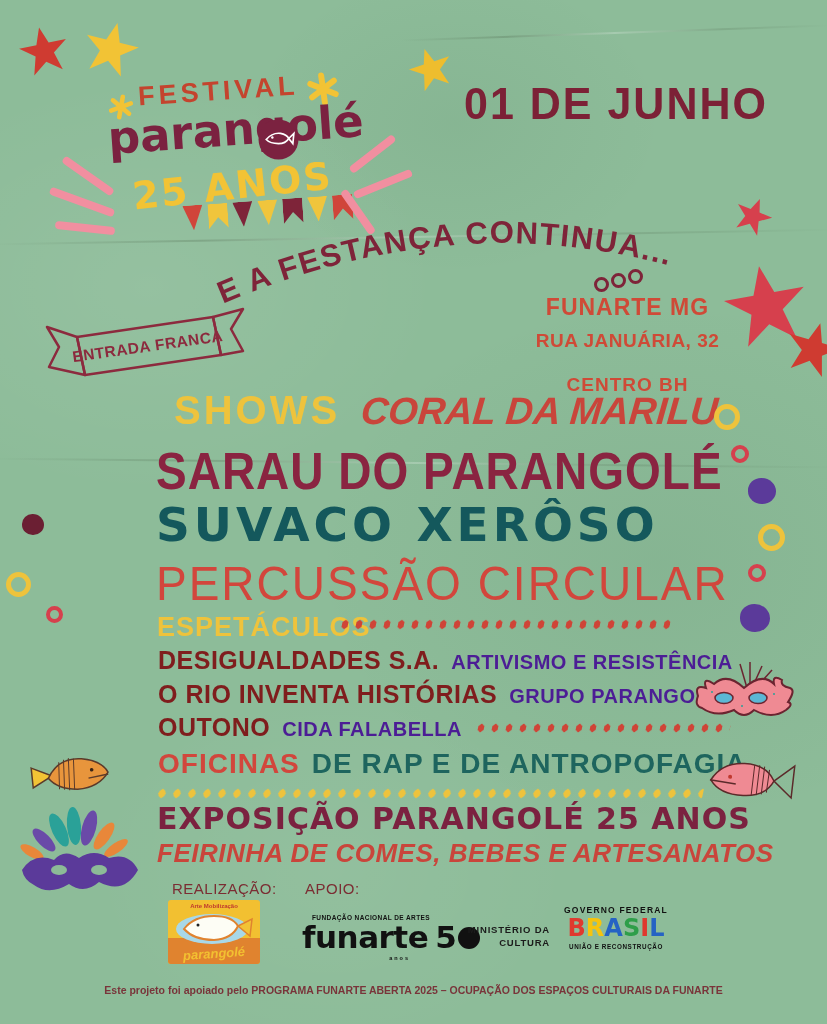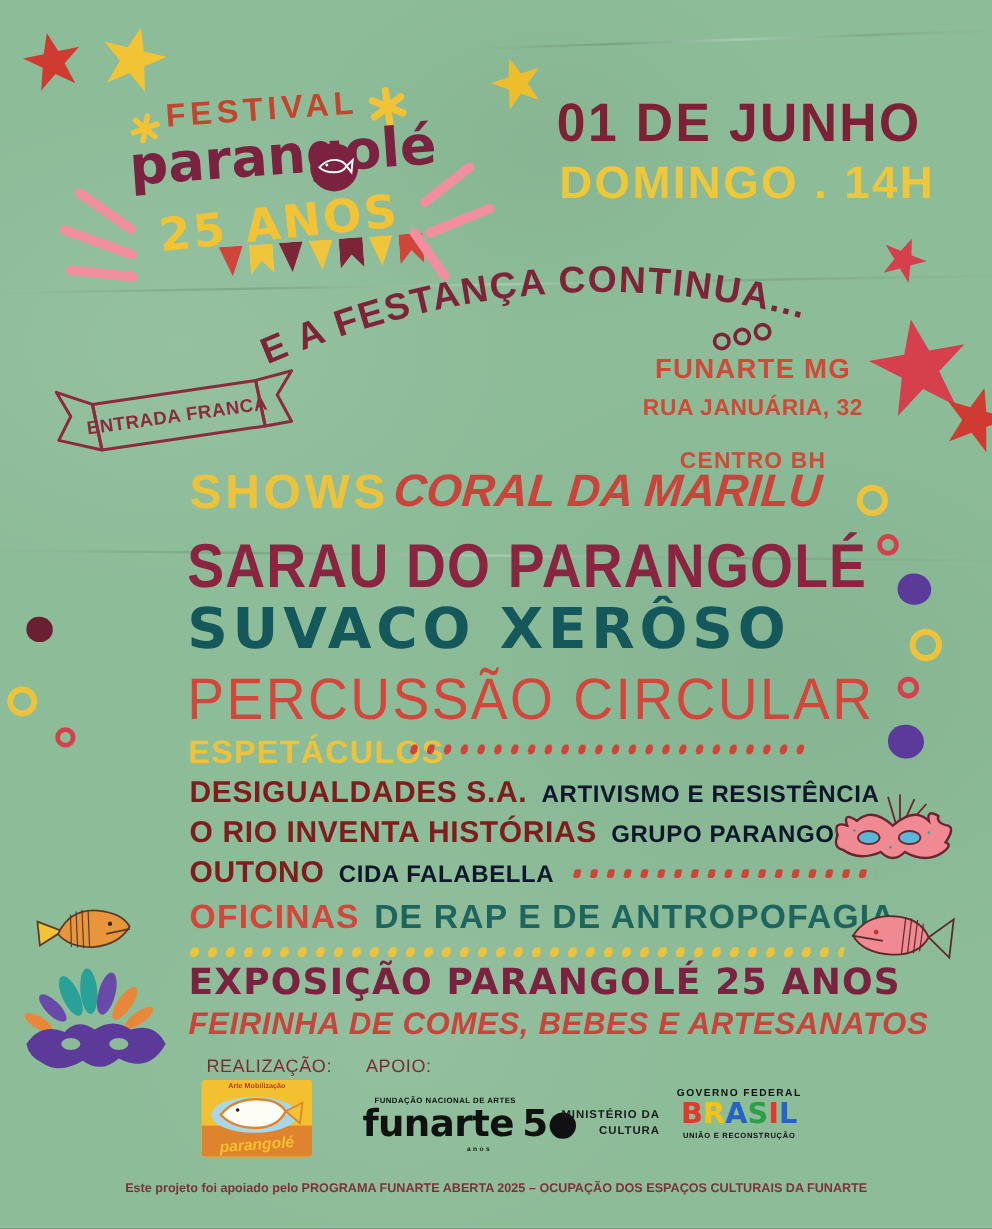--- a/index.html
+++ b/index.html
@@ -33,38 +33,38 @@
   .tagline-svg{left:210px;top:208px;width:520px;height:110px;overflow:visible;}
   .tagline-text{font-family:"Liberation Sans",sans-serif;font-size:31px;font-weight:800;
     fill:#7e2439;letter-spacing:1.5px;}
   .ribbon-svg{left:45px;top:305px;width:200px;height:90px;overflow:visible;}
   .ribbon-text{font-family:"Liberation Sans",sans-serif;font-size:15.5px;font-weight:700;fill:#8c2a3e;letter-spacing:.5px;}
   .venue{left:520px;top:294px;width:215px;text-align:center;color:#cf4a37;}
   .venue-name{font-size:23px;font-weight:800;letter-spacing:1px;}
   .venue-street{font-size:19px;font-weight:800;letter-spacing:.5px;margin-top:9px;}
   .venue-city{font-size:19px;font-weight:800;letter-spacing:1px;margin-top:22px;}
   
-  .shows-row{left:158px;top:388px;display:flex;align-items:center;gap:4px;white-space:nowrap;}
+  .shows-row{left:174px;top:388px;display:flex;align-items:flex-end;gap:21px;white-space:nowrap;}
   .shows-label{font-size:40px;font-weight:800;color:#eec33c;letter-spacing:3px;}
   .coral{font-size:38px;font-weight:700;font-style:italic;color:#c9453b;display:inline-block;transform:skewX(-5deg);}
   .sarau{left:156px;top:441px;font-size:46px;font-weight:700;color:#8a2441;letter-spacing:1px;
     transform:scaleY(1.12);transform-origin:top left;white-space:nowrap;}
   .suvaco{left:156px;top:497px;font-size:47px;font-weight:800;color:#14585c;letter-spacing:4px;
     font-family:"DejaVu Sans",sans-serif;white-space:nowrap;}
   .percussao{left:156px;top:554px;font-size:46px;font-weight:500;color:#d2463c;letter-spacing:2px;
     transform:scaleY(1.06);transform-origin:top left;white-space:nowrap;}
   .espetaculos{left:157px;top:612px;font-size:27px;font-weight:800;color:#eec33c;letter-spacing:1px;white-space:nowrap;}
   .dots{position:absolute;background-repeat:repeat-x;transform:skewX(-12deg);}
   .dots-red{height:13px;background-image:radial-gradient(ellipse 4.5px 6px at 7px 6.5px,#cf4437 70%,transparent 72%);background-size:14px 13px;}
   .dots-yellow{height:13px;background-image:radial-gradient(ellipse 5px 6px at 7px 6.5px,#eec33c 70%,transparent 72%);background-size:15px 13px;}
   .dots-inline{display:inline-block;align-self:center;background-repeat:repeat-x;transform:skewX(-12deg);
     height:12px;background-image:radial-gradient(ellipse 4.5px 5.5px at 7px 6px,#cf4437 70%,transparent 72%);background-size:14px 12px;}
   .lineup-row{position:absolute;left:158px;display:flex;align-items:baseline;gap:12px;white-space:nowrap;}
   .l-title{font-size:25px;font-weight:800;color:#7f1d1d;letter-spacing:.5px;}
-  .l-sub{font-size:20px;font-weight:800;color:#0f172a;letter-spacing:.5px;}
+  .l-sub{font-size:20px;font-weight:800;color:#4c1d95;letter-spacing:.5px;}
   .of-label{font-size:28px;font-weight:800;color:#d2463c;letter-spacing:1px;}
   .of-rest{font-size:28px;font-weight:800;color:#1e655e;letter-spacing:1px;}
   .expo{left:157px;top:801px;font-size:30px;font-weight:800;color:#7b2240;letter-spacing:1px;
     font-family:"DejaVu Sans",sans-serif;white-space:nowrap;}
   .feirinha{left:157px;top:838px;font-size:26px;font-weight:700;font-style:italic;color:#c9453b;
     letter-spacing:.5px;white-space:nowrap;text-align:center;}
   
   .credit-label{position:absolute;font-size:15px;font-weight:400;color:#7b2d33;letter-spacing:.5px;}
   .plogo{left:168px;top:900px;width:92px;height:64px;background:#f2c031;border-radius:3px;overflow:hidden;}
   .plogo-bottom{position:absolute;bottom:0;left:0;right:0;height:26px;background:#e0832f;}
@@ -162,21 +162,20 @@
   </div>
 
   <div class="ray" style="left:58px;top:172px;width:60px;transform:rotate(35deg);"></div>
   <div class="ray" style="left:48px;top:198px;width:68px;transform:rotate(20deg);"></div>
   <div class="ray" style="left:55px;top:224px;width:60px;transform:rotate(6deg);"></div>
   <div class="ray" style="left:345px;top:150px;width:55px;transform:rotate(-38deg);"></div>
   <div class="ray" style="left:352px;top:180px;width:62px;transform:rotate(-22deg);"></div>
   <div class="ray" style="left:332px;top:208px;width:52px;transform:rotate(55deg);"></div>
 
   <div class="abs date1">01 DE JUNHO</div>
-  <div class="abs date2">DOMINGO . 14H</div>
 
   <svg class="abs tagline-svg" viewBox="0 0 520 110">
     <defs>
         <path id="arc" d="M8,98 Q265,-14 512,74" fill="none"></path>
       </defs>
     <text class="tagline-text"><textPath href="#arc" xlink:href="#arc" startOffset="1%">E A FESTANÇA CONTINUA...</textPath></text>
   </svg>
   <div class="ring" style="left:594px;top:277px;width:9px;height:9px;border:3px solid #7e2439;"></div>
   <div class="ring" style="left:611px;top:273px;width:9px;height:9px;border:3px solid #7e2439;"></div>
   <div class="ring" style="left:628px;top:269px;width:9px;height:9px;border:3px solid #7e2439;"></div>

